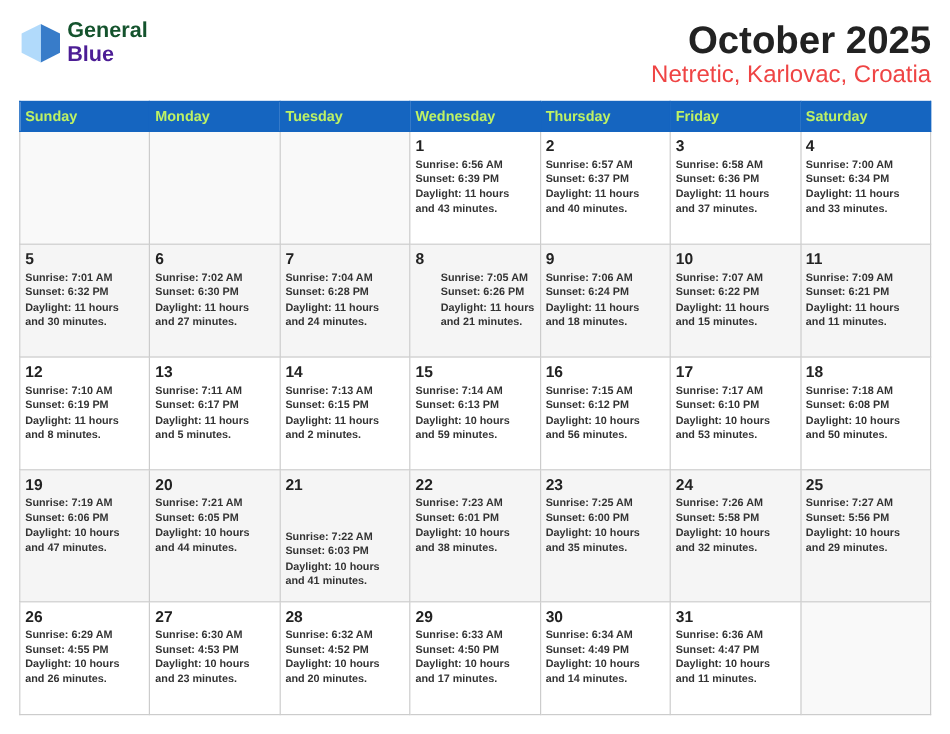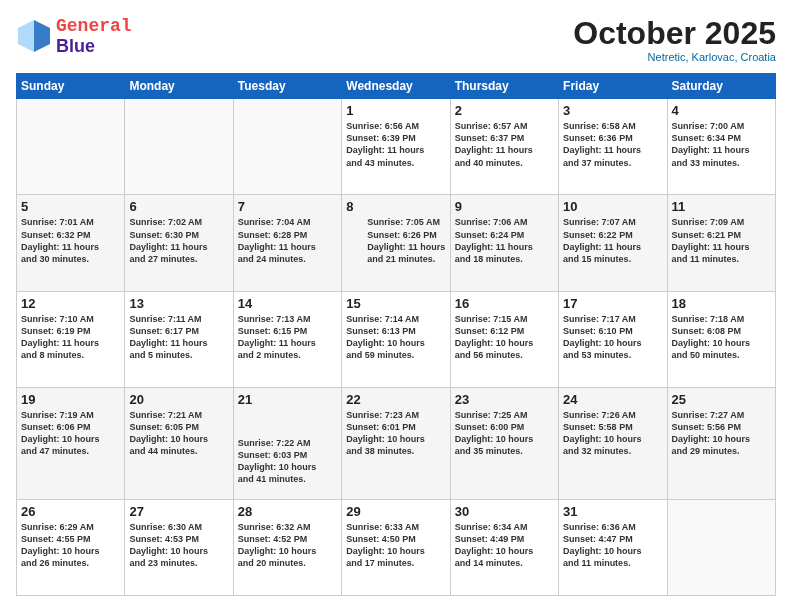--- a/index.html
+++ b/index.html
@@ -26,50 +26,50 @@
     .logo {
       display: flex;
       align-items: center;
       gap: 4px;
     }
     .logo-text {
       font-size: 18px;
       font-weight: bold;
       line-height: 1.1;
     }
-    .logo-general { color: #ef4444; font-family: Liberation Mono, monospace; }
+    .logo-general { color: #14532d; }
     .logo-blue { color: #4c1d95; }
     .logo-icon {
       width: 36px;
       height: 36px;
     }
     .title-block {
       text-align: right;
       margin-left: 23px;
     }
     .month-title {
       font-size: 32px;
       font-weight: bold;
       color: #222;
       line-height: 1.1;
     }
     .location {
-      font-size: 11px;
-      color: #0369a1;
+      font-size: 20px;
+      color: #ef4444;
     }
     .calendar {
       flex: 1;
       border: 1px solid #ccc;
       border-collapse: collapse;
       width: 100%;
       table-layout: fixed;
     }
     .calendar th {
       background: #1565c0;
-      color: #ffffff;
+      color: #bef264;
       font-size: 12px;
       font-weight: bold;
       padding: 5px 4px;
       border: 1px solid #1565c0;
       text-align: left;
     }
     .calendar td {
       border: 1px solid #ccc;
       vertical-align: top;
       padding: 4px 4px;

